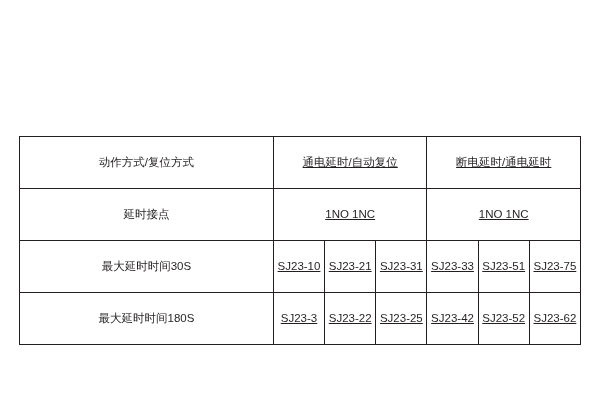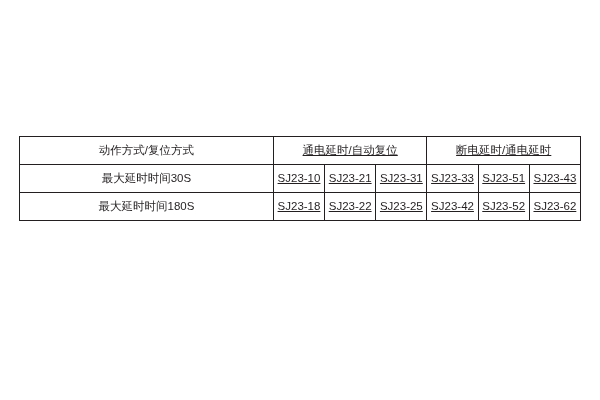--- a/index.html
+++ b/index.html
@@ -31,21 +31,21 @@
     table-layout: fixed;
     background: #ffffff;
   }
   table.spec td {
     border: 1px solid #231f20;
     font-size: 11.5px;
     color: #231f20;
     text-align: center;
     vertical-align: middle;
     height: 27px;
-    padding: 0 2px;
+    padding: 12px 2px;
     line-height: 1.2;
     font-family: "Liberation Sans", sans-serif;
     white-space: nowrap;
   }
   td.label-col {
     width: 124px;
   }
   td.data-col {
     width: 73px;
     text-decoration: underline;
@@ -61,31 +61,36 @@
 <div class="page">
   <div class="table-wrap">
     <table class="spec">
       <tbody>
           <tr>
             <td class="label-col cn">动作方式/复位方式</td>
             <td colspan="3" class="data-col cn">通电延时/自动复位</td>
             <td colspan="3" class="data-col cn">断电延时/通电延时</td>
           </tr>
           <tr>
+            <td class="label-col cn">延时接点</td>
+            <td colspan="3" class="data-col">1NO 1NC</td>
+            <td colspan="3" class="data-col">1NO 1NC</td>
+          </tr>
+          <tr>
             <td class="label-col cn">最大延时时间30S</td>
             <td class="data-col">SJ23-10</td>
             <td class="data-col">SJ23-21</td>
             <td class="data-col">SJ23-31</td>
             <td class="data-col">SJ23-33</td>
             <td class="data-col">SJ23-51</td>
-            <td class="data-col">SJ23-43</td>
+            <td class="data-col">SJ23-75</td>
           </tr>
           <tr>
             <td class="label-col cn">最大延时时间180S</td>
-            <td class="data-col">SJ23-18</td>
+            <td class="data-col">SJ23-3</td>
             <td class="data-col">SJ23-22</td>
             <td class="data-col">SJ23-25</td>
             <td class="data-col">SJ23-42</td>
             <td class="data-col">SJ23-52</td>
             <td class="data-col">SJ23-62</td>
           </tr>
         </tbody>
     </table>
   </div>
 </div>

